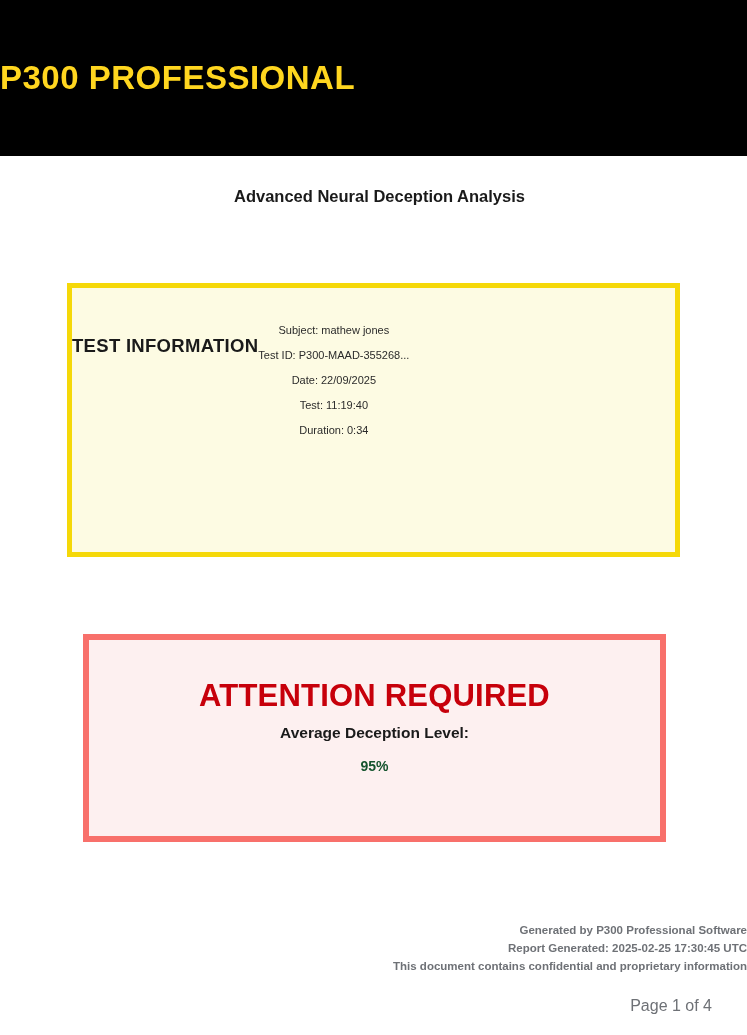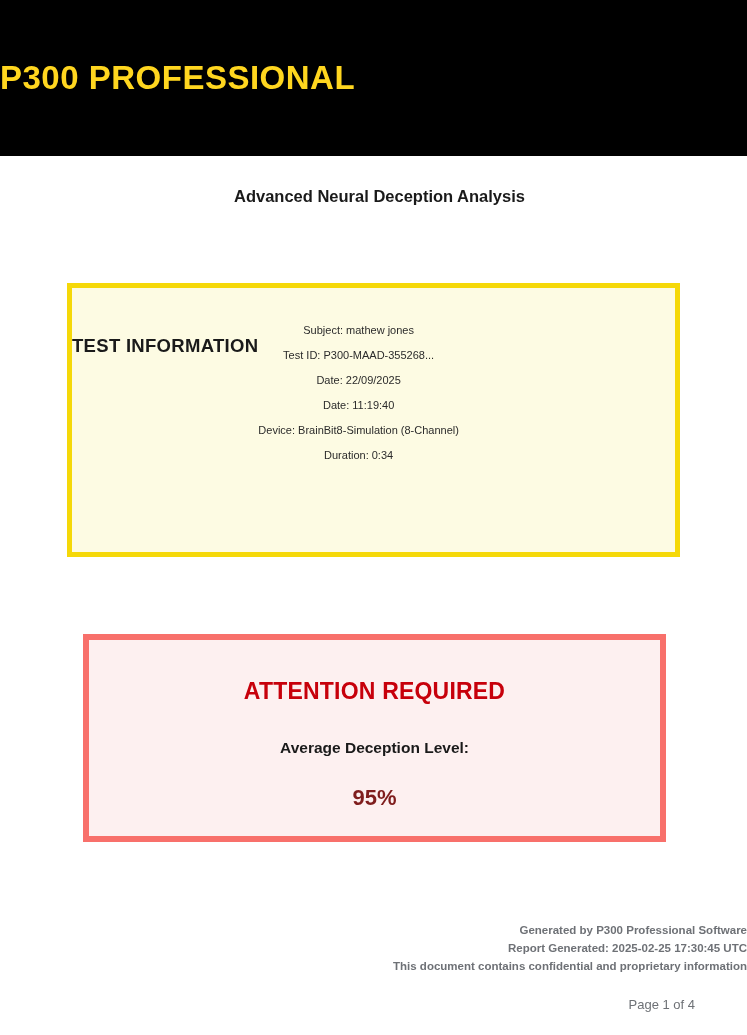--- a/index.html
+++ b/index.html
@@ -88,78 +88,77 @@
     width: 583px;
     height: 208px;
     box-sizing: border-box;
     background: #fdf0f0;
     border: 6px solid #f8706b;
     display: flex;
     flex-direction: column;
     align-items: center;
   }
   .alert-title {
-    font-size: 23px;
+    font-size: 31px;
     font-weight: bold;
     color: #c7000b;
     margin-top: 38px;
     letter-spacing: 0.2px;
   }
   .alert-label {
     font-size: 15.5px;
     font-weight: bold;
     color: #1a1a1a;
-    margin-top: 34px;
+    margin-top: 10px;
   }
   .alert-value {
-    font-size: 22px;
+    font-size: 14px;
     font-weight: bold;
-    color: #7f1d1d;
-    margin-top: 28px;
+    color: #14532d;
+    margin-top: 16px;
   }
 
   
   .footer {
     position: absolute;
     left: 0;
     top: 921px;
     width: 100%;
     text-align: right;
   }
   .footer-line {
     font-size: 11.5px;
     font-weight: bold;
     color: #6e7176;
     line-height: 18px;
   }
   .page-number {
     position: absolute;
-    right: 52px;
+    right: 35px;
     top: 997px;
-    font-size: 13px;
+    font-size: 16px;
     color: #6e7176;
   }
 </style>
 </head>
 <body>
 
 <div class="header-banner">
   <div class="header-title-line">P300 PROFESSIONAL</div>
 </div>
 
 <div class="subtitle">Advanced Neural Deception Analysis</div>
 
 <div class="info-box">
   <div class="info-box-title">TEST INFORMATION</div>
   <div class="info-lines">
     <div class="info-line">Subject: mathew jones</div>
     <div class="info-line">Test ID: P300-MAAD-355268...</div>
     <div class="info-line">Date: 22/09/2025</div>
-    <div class="info-line">Date: 11:19:40</div>
-    <div class="info-line">Device: BrainBit8-Simulation (8-Channel)</div>
+    <div class="info-line">Test: 11:19:40</div>
     <div class="info-line">Duration: 0:34</div>
   </div>
 </div>
 
 <div class="alert-box">
   <div class="alert-title">ATTENTION REQUIRED</div>
   <div class="alert-label">Average Deception Level:</div>
   <div class="alert-value">95%</div>
 </div>
 

